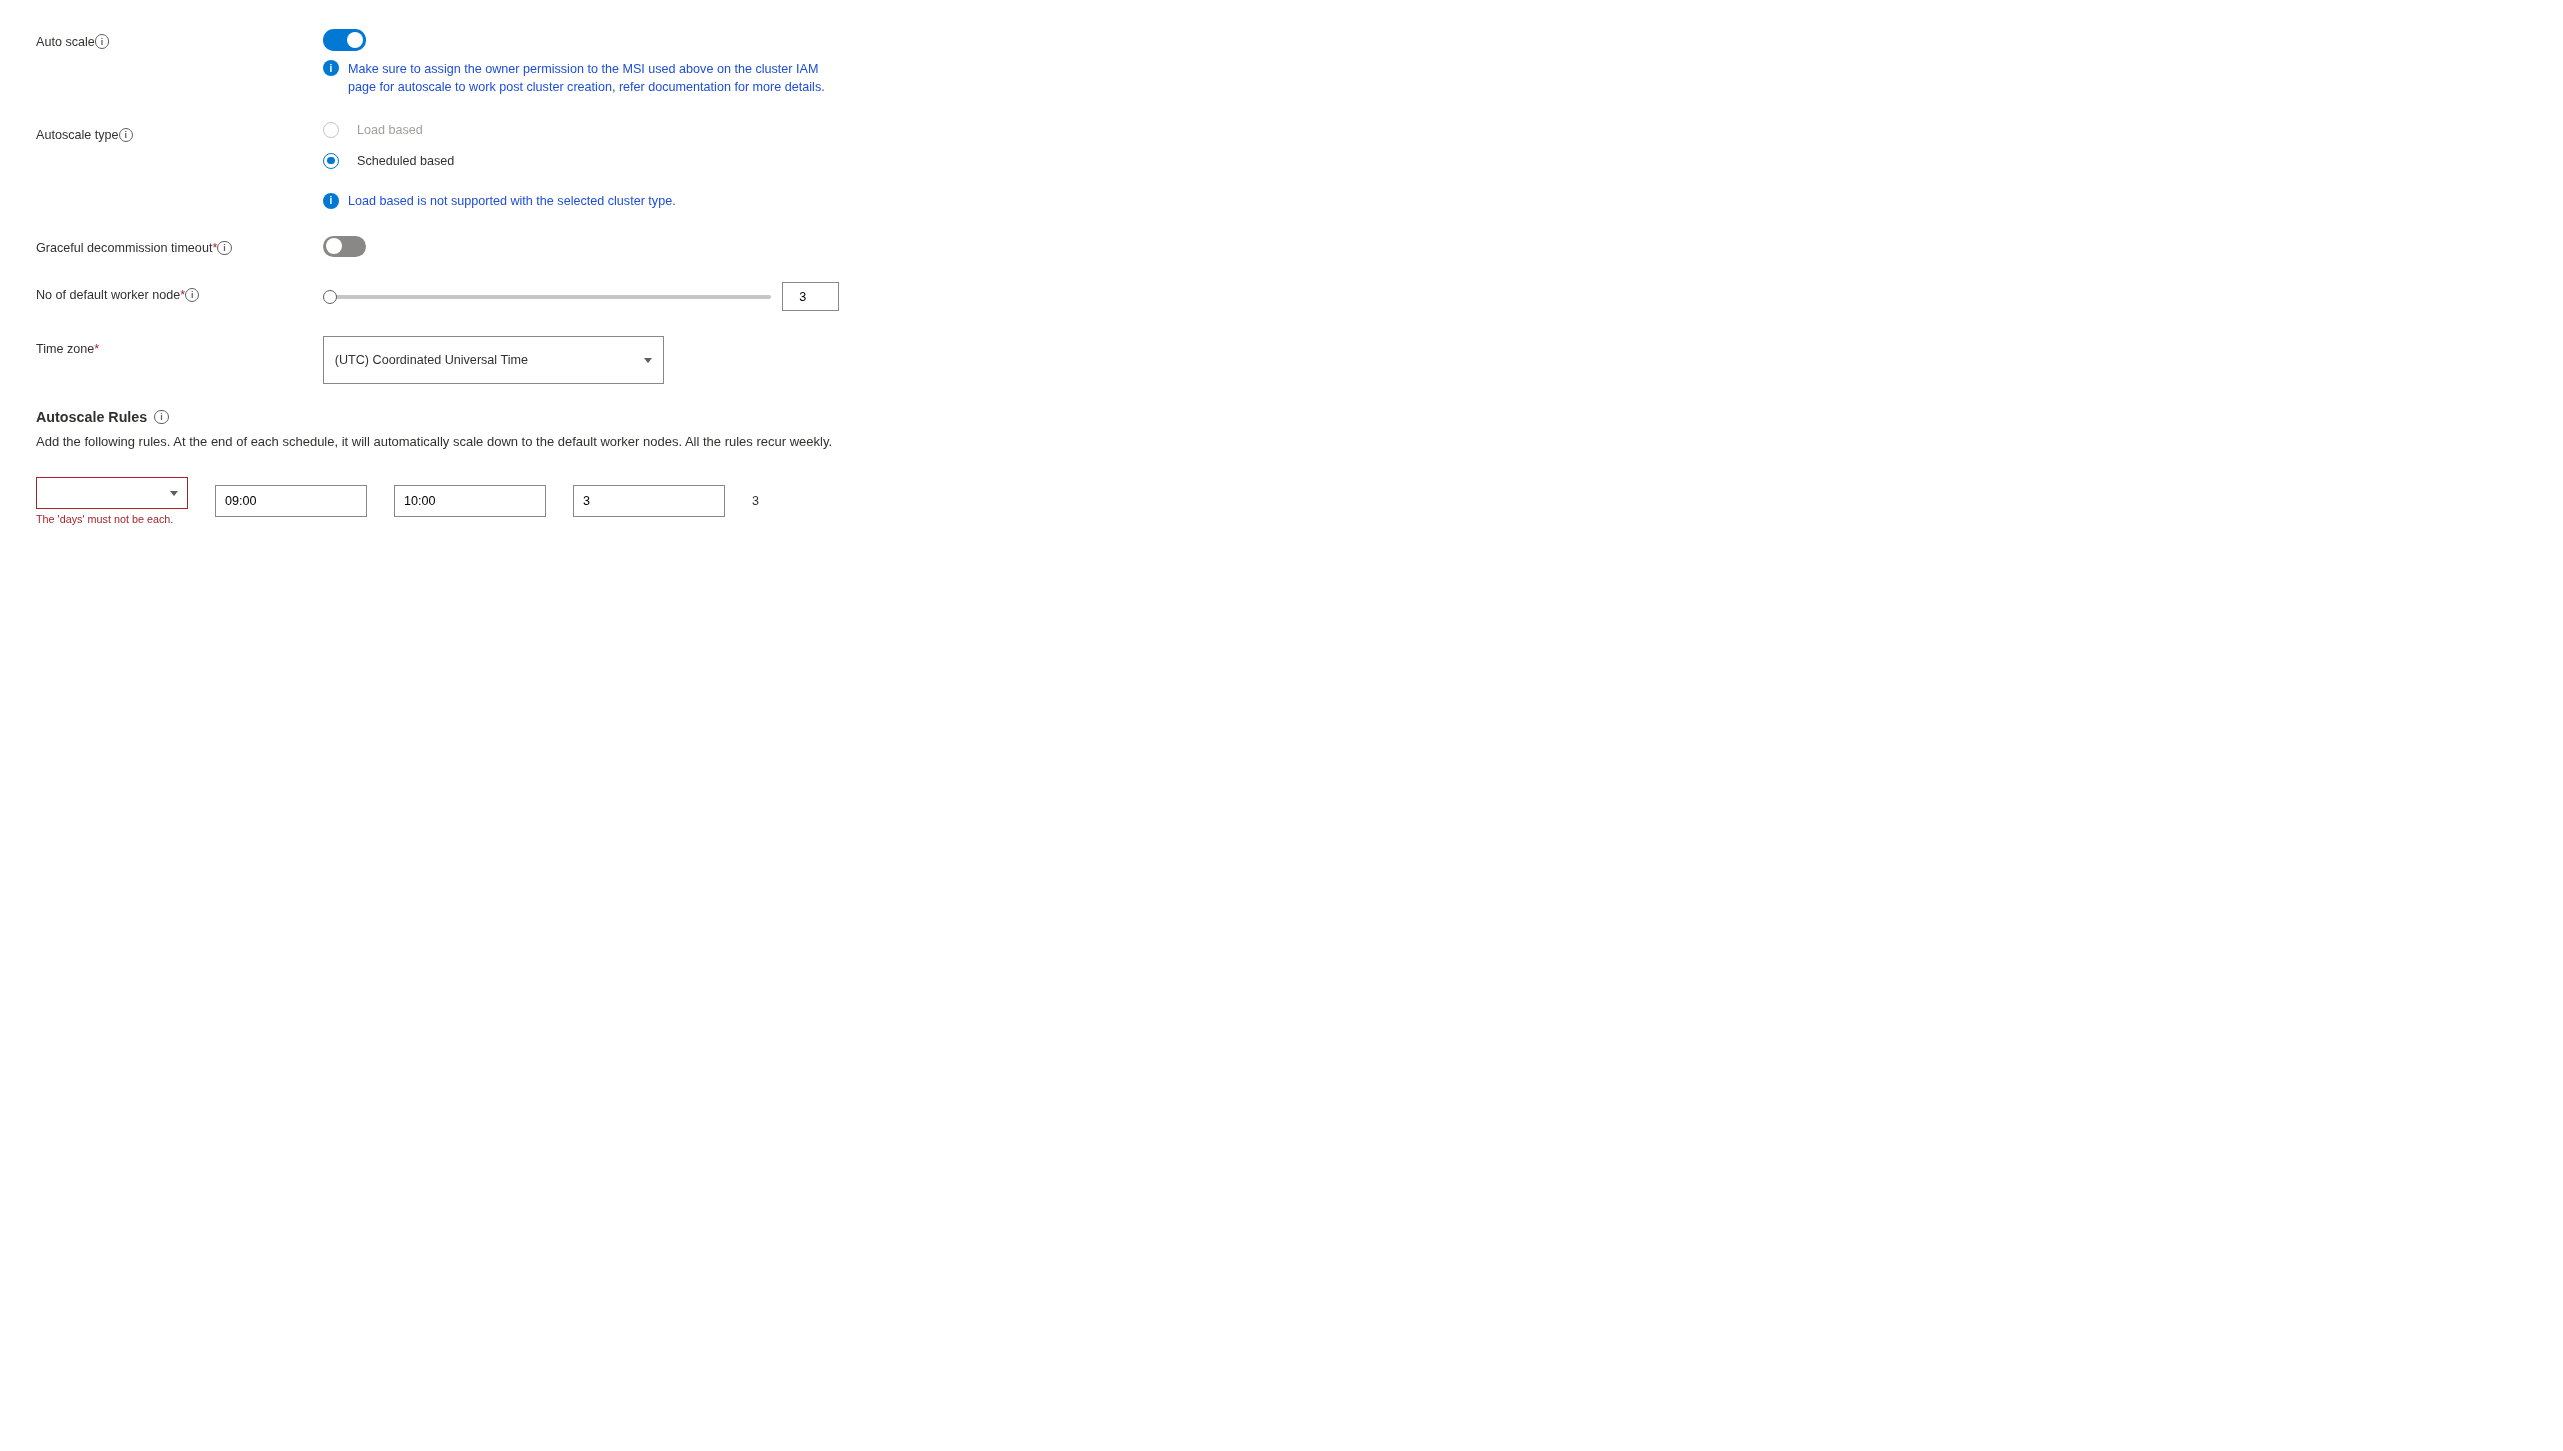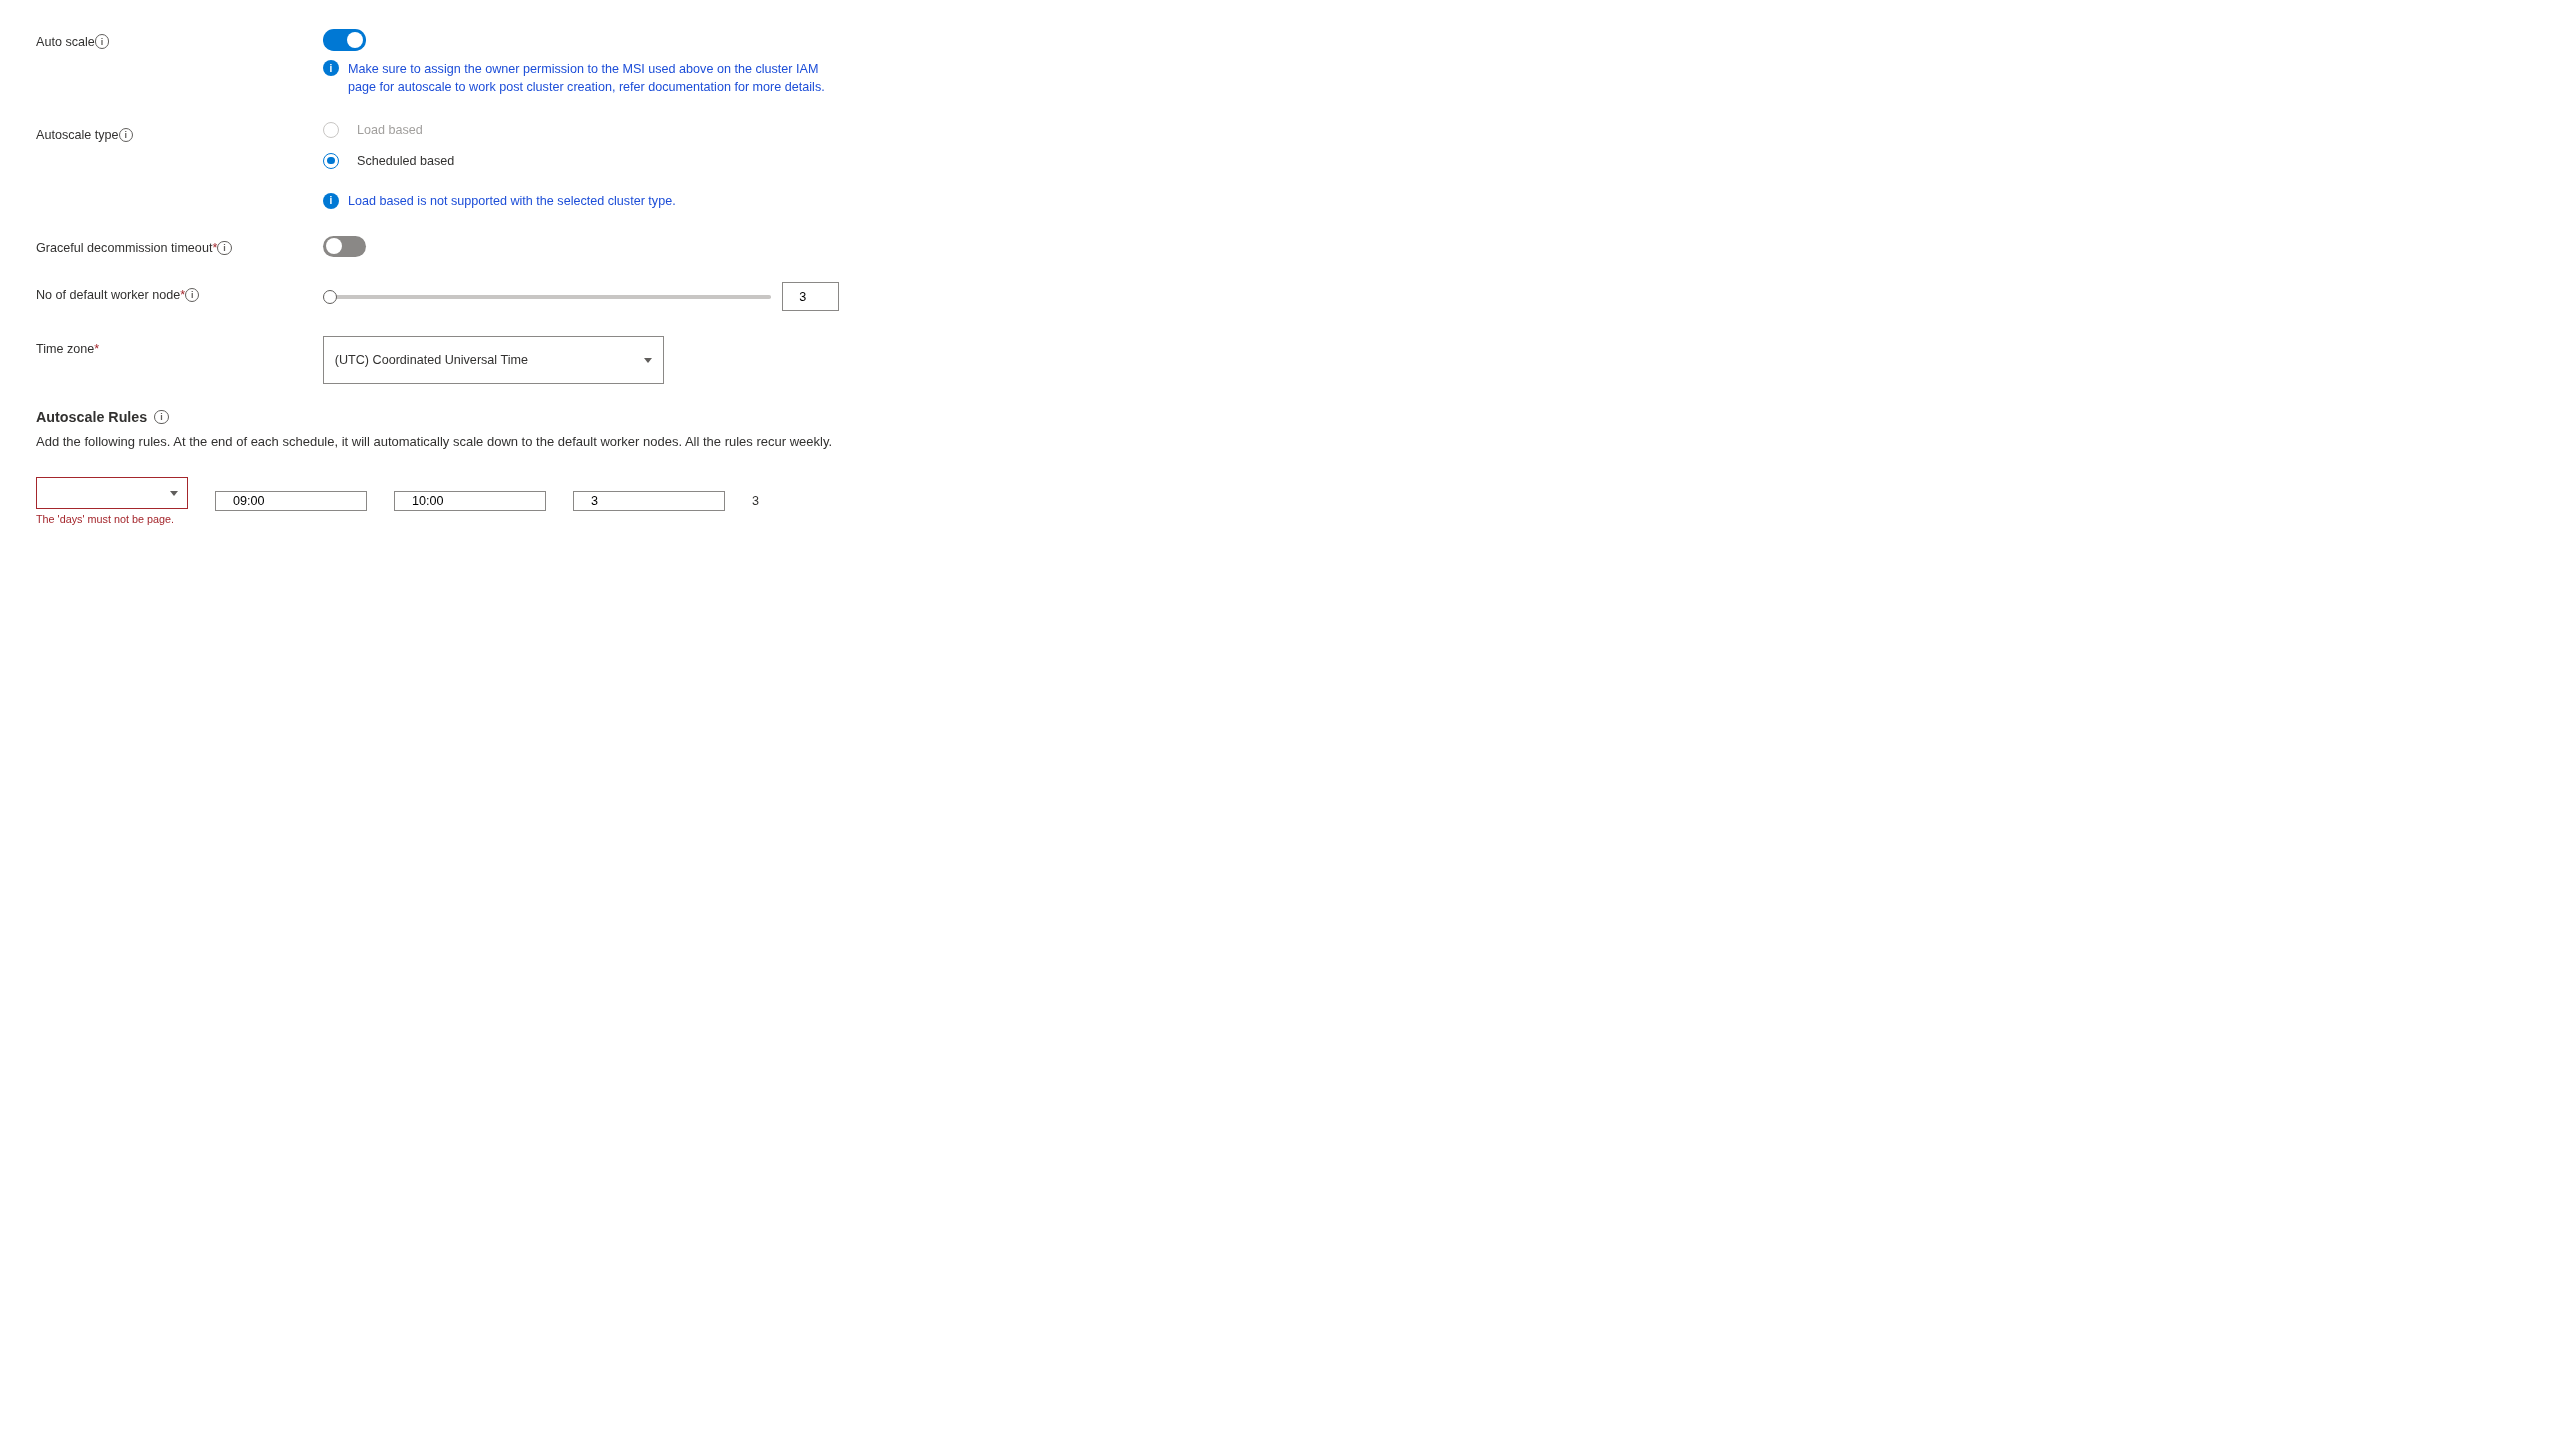--- a/index.html
+++ b/index.html
@@ -285,23 +285,23 @@
       padding: 3.6px 0;
     }
 
     .table-cell {
       display: flex;
       align-items: center;
     }
 
     .table-input {
       width: 152px;
-      height: 20px;
+      height: 32px;
       border: 0.9px solid #8a8886;
-      padding: 0 17px;
+      padding: 0 9px;
       font-size: 12.6px;
     }
 
     .table-select {
       width: 152px;
       height: 32px;
       border: 0.9px solid #8a8886;
       padding: 0 9px;
       font-size: 12.6px;
       cursor: pointer;
@@ -418,21 +418,21 @@
 
   <div class="table-container">
 
     <div class="table-row-data">
       <div class="table-cell">
         <div style="display: flex; flex-direction: column;">
           <div class="table-select">
             <span></span>
             <span class="chevron-down"></span>
           </div>
-          <div class="error-text">The 'days' must not be page.</div>
+          <div class="error-text">The 'days' must not be each.</div>
         </div>
       </div>
       <div class="table-cell">
         <input type="text" class="table-input" value="09:00" style="">
       </div>
       <div class="table-cell">
         <input type="text" class="table-input" value="10:00" style="">
       </div>
       <div class="table-cell">
         <input type="text" class="table-input" value="3" style="">

